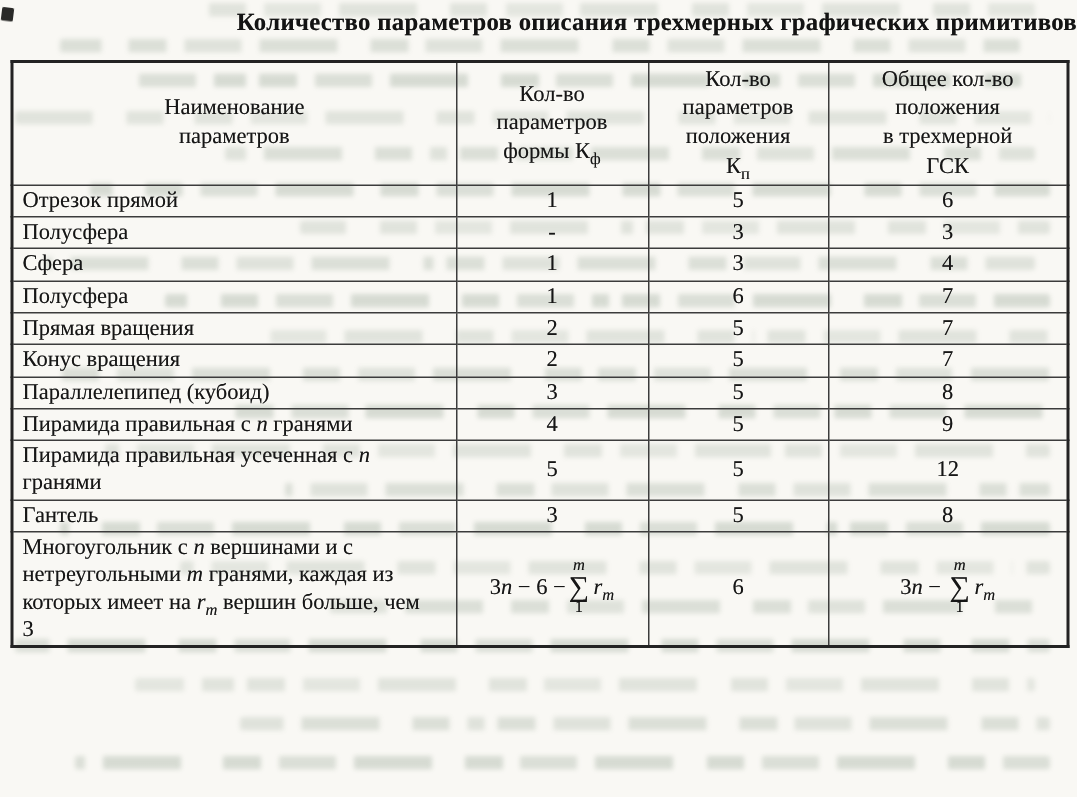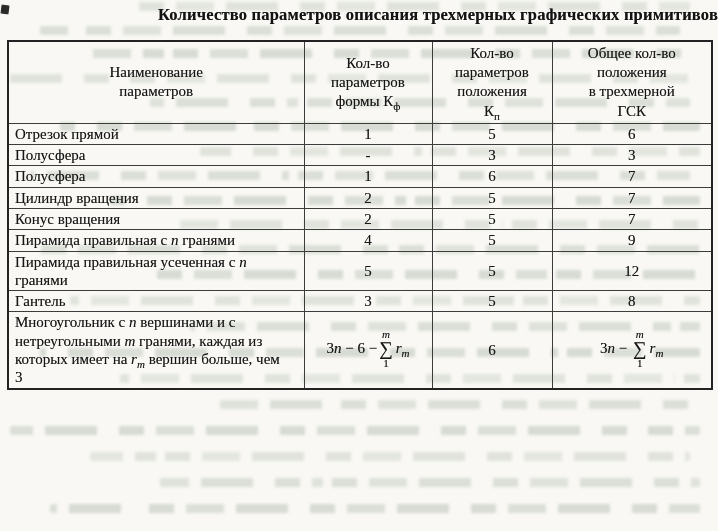--- a/index.html
+++ b/index.html
@@ -126,36 +126,48 @@
           <td class="num">5</td>
           <td class="num">6</td>
         </tr>
         <tr>
           <td class="name">Полусфера</td>
           <td class="num">-</td>
           <td class="num">3</td>
           <td class="num">3</td>
         </tr>
         <tr>
+          <td class="name">Сфера</td>
+          <td class="num">1</td>
+          <td class="num">3</td>
+          <td class="num">4</td>
+        </tr>
+        <tr>
           <td class="name">Полусфера</td>
           <td class="num">1</td>
           <td class="num">6</td>
           <td class="num">7</td>
         </tr>
         <tr>
-          <td class="name">Цилиндр вращения</td>
+          <td class="name">Прямая вращения</td>
           <td class="num">2</td>
           <td class="num">5</td>
           <td class="num">7</td>
         </tr>
         <tr>
           <td class="name">Конус вращения</td>
           <td class="num">2</td>
           <td class="num">5</td>
           <td class="num">7</td>
+        </tr>
+        <tr>
+          <td class="name">Параллелепипед (кубоид)</td>
+          <td class="num">3</td>
+          <td class="num">5</td>
+          <td class="num">8</td>
         </tr>
         <tr>
           <td class="name">Пирамида правильная с <i>n</i> гранями</td>
           <td class="num">4</td>
           <td class="num">5</td>
           <td class="num">9</td>
         </tr>
         <tr>
           <td class="name">Пирамида правильная усеченная с <i>n</i> гранями</td>
           <td class="num">5</td>

